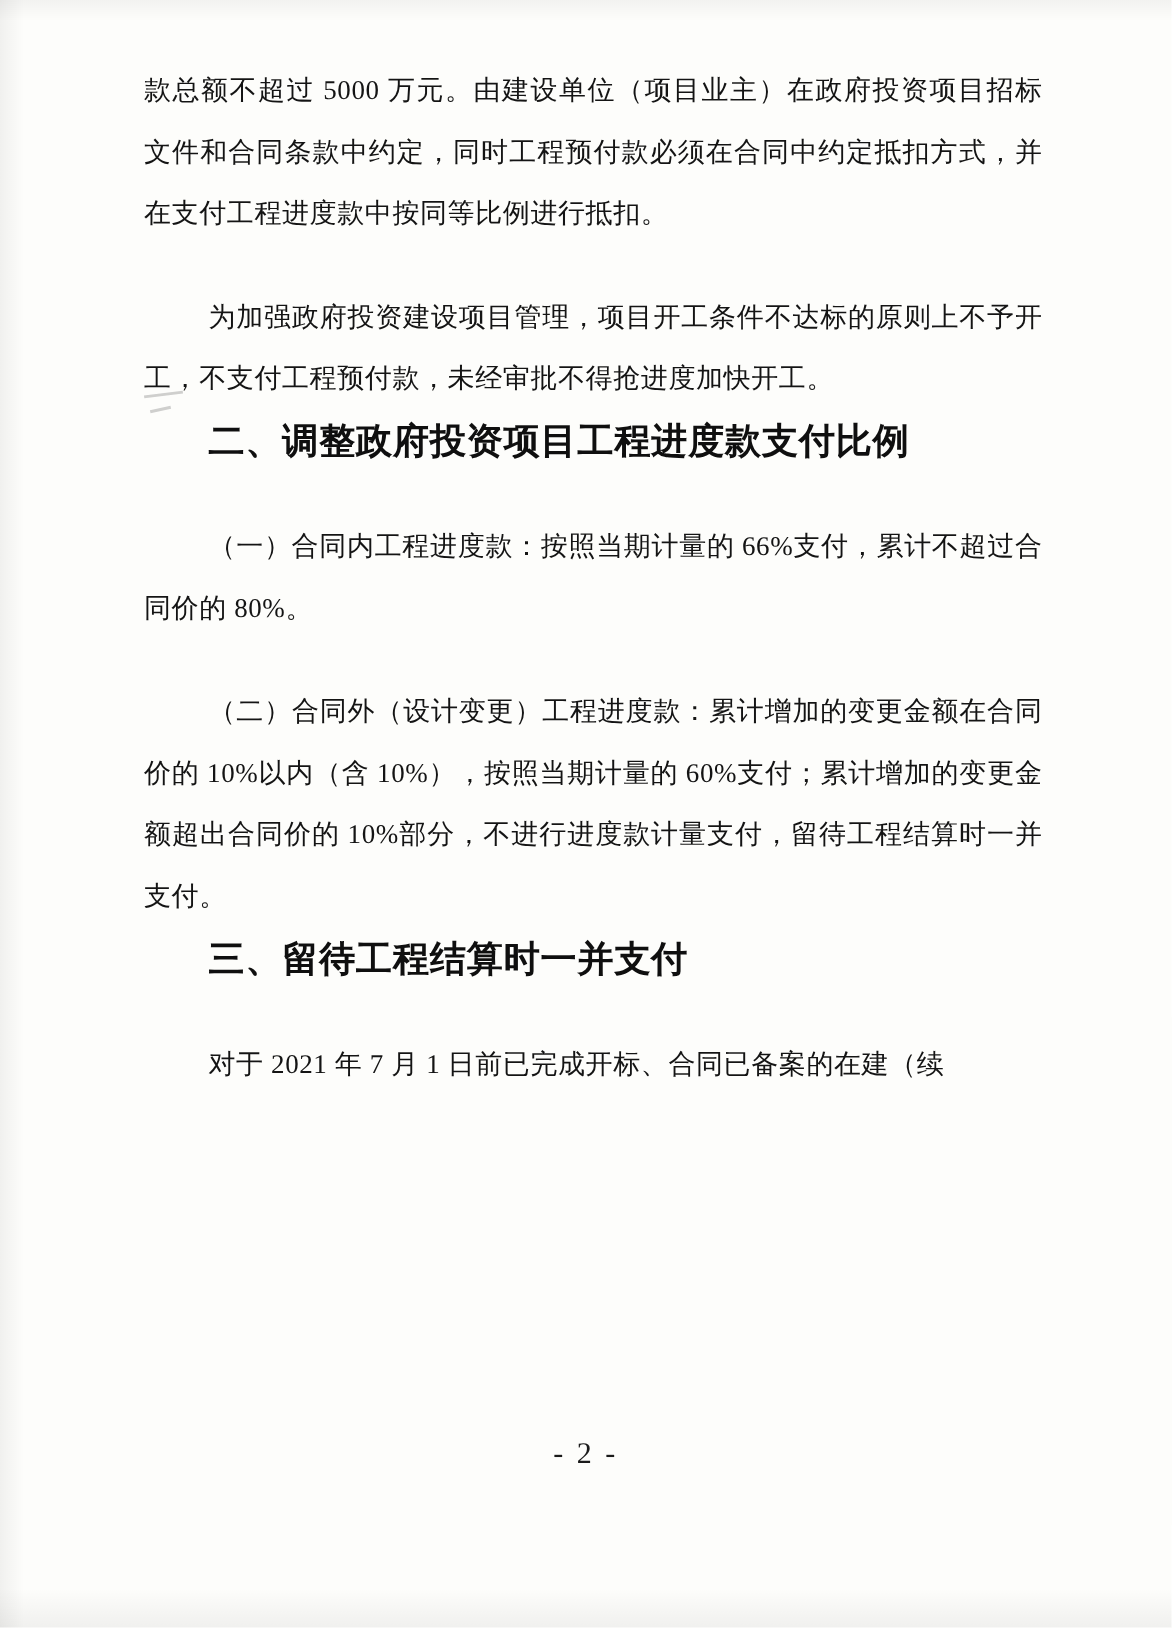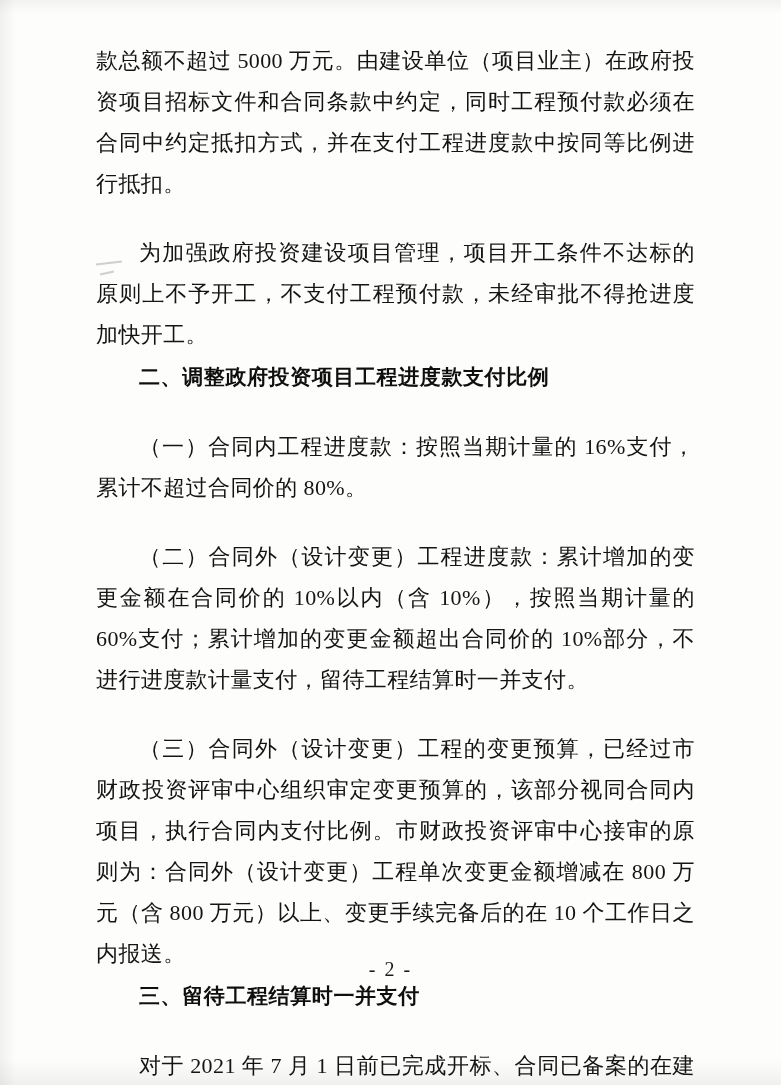--- a/index.html
+++ b/index.html
@@ -21,35 +21,35 @@
     background: #fdfdfb;
   }
   .page-inner {
     position: absolute;
     left: 96px;
     right: 86px;
     top: 40px;
   }
   p.para {
     margin: 0 0 2px 0;
-    font-size: 22px;
+    font-size: 18px;
     line-height: 41px;
     text-align: justify;
     text-justify: inter-ideograph;
     letter-spacing: 0.4px;
     text-indent: 0;
     color: #141414;
   }
   p.indent {
     text-indent: 43px;
     margin-top: 28px;
   }
   p.heading {
     margin: 0 0 2px 0;
-    font-size: 21px;
+    font-size: 24px;
     line-height: 41px;
     font-weight: bold;
     text-indent: 43px;
     letter-spacing: 0.6px;
     color: #0f0f0f;
   }
   .footer {
     position: absolute;
     left: 0;
     right: 0;
@@ -98,22 +98,21 @@
   <div class="edge-shadow-top"></div>
   <div class="edge-shadow-bottom"></div>
 
   <div class="scan-mark mark-a"></div>
   <div class="scan-mark mark-b"></div>
 
   <div class="page-inner">
     <p class="para">款总额不超过 5000 万元。由建设单位（项目业主）在政府投资项目招标文件和合同条款中约定，同时工程预付款必须在合同中约定抵扣方式，并在支付工程进度款中按同等比例进行抵扣。</p>
     <p class="para indent">为加强政府投资建设项目管理，项目开工条件不达标的原则上不予开工，不支付工程预付款，未经审批不得抢进度加快开工。</p>
     <p class="heading">二、调整政府投资项目工程进度款支付比例</p>
-    <p class="para indent">（一）合同内工程进度款：按照当期计量的 16%支付，累计不超过合同价的 80%。</p>
+    <p class="para indent">（一）合同内工程进度款：按照当期计量的 66%支付，累计不超过合同价的 80%。</p>
     <p class="para indent">（二）合同外（设计变更）工程进度款：累计增加的变更金额在合同价的 10%以内（含 10%），按照当期计量的 60%支付；累计增加的变更金额超出合同价的 10%部分，不进行进度款计量支付，留待工程结算时一并支付。</p>
-    <p class="para indent">（三）合同外（设计变更）工程的变更预算，已经过市财政投资评审中心组织审定变更预算的，该部分视同合同内项目，执行合同内支付比例。市财政投资评审中心接审的原则为：合同外（设计变更）工程单次变更金额增减在 800 万元（含 800 万元）以上、变更手续完备后的在 10 个工作日之内报送。</p>
     <p class="heading">三、留待工程结算时一并支付</p>
     <p class="para indent">对于 2021 年 7 月 1 日前已完成开标、合同已备案的在建（续</p>
   </div>
 
   <div class="rule"></div>
   <div class="footer">- 2 -</div>
 </div>
 
 </body></html>

